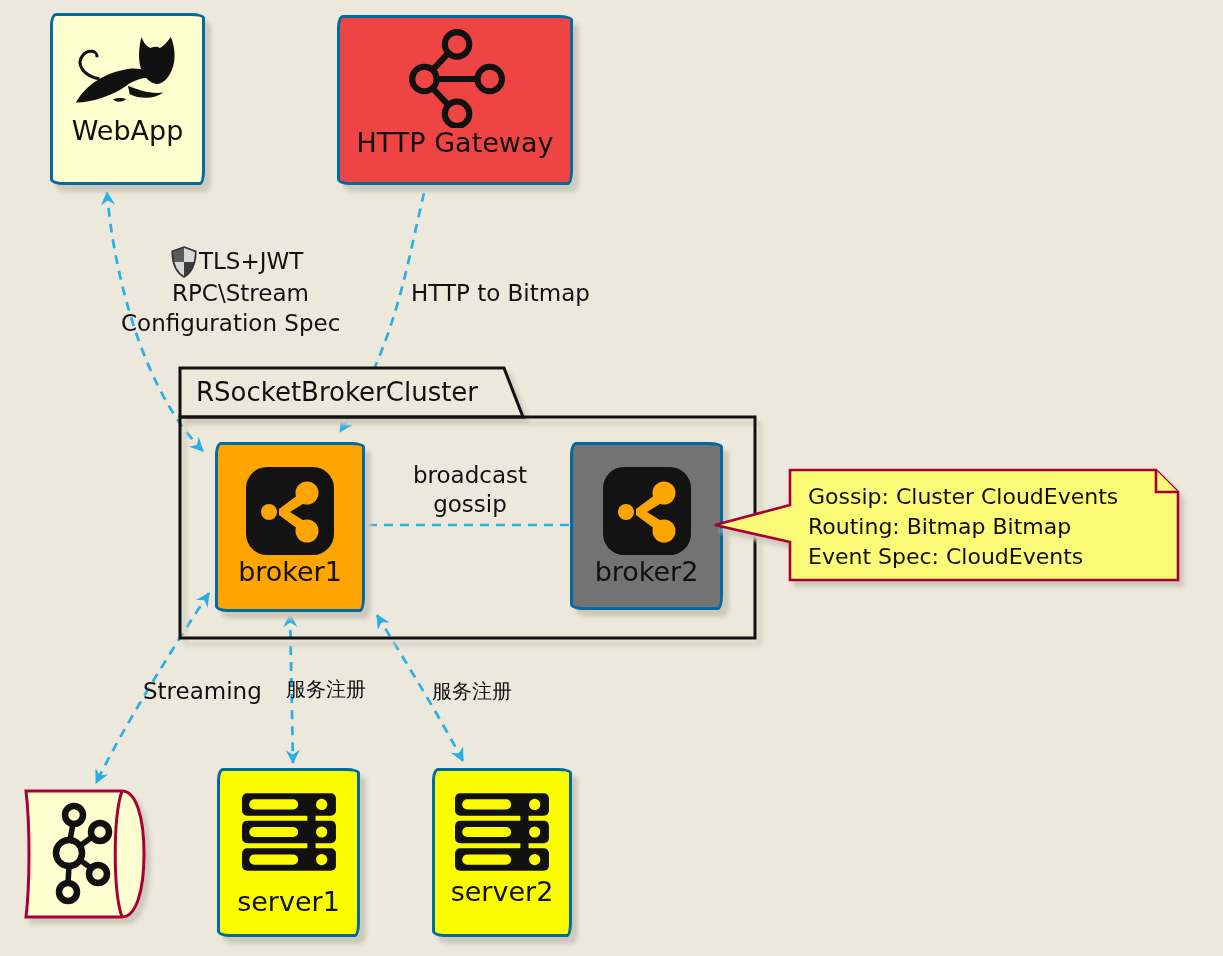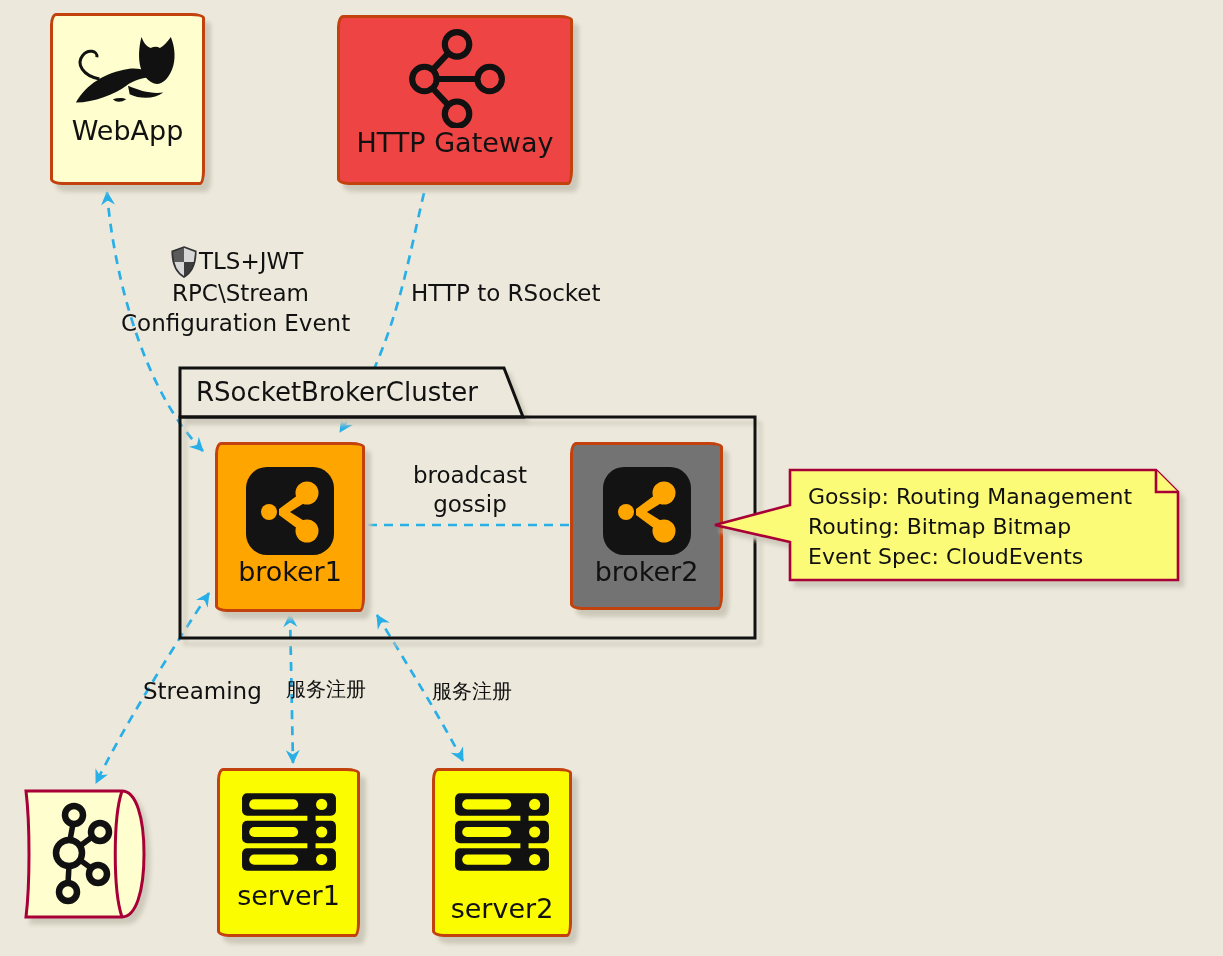--- a/index.html
+++ b/index.html
@@ -4,21 +4,21 @@
 <style>
   html,body{margin:0;padding:0;background:#ECE9DC;}
   .canvas{
     position:relative;width:1223px;height:956px;overflow:hidden;
     background:#ECE9DC;
     font-family:"DejaVu Sans","Liberation Sans",sans-serif;
     color:#111;
   }
   .node{
     position:absolute;display:flex;flex-direction:column;align-items:center;
-    border:3px solid #c2410c;
+    border:3px solid #0369a1;
     box-shadow:6px 7px 4px #cdc9ba;
     border-radius:6px 14px 5px 12px / 12px 5px 14px 6px;
   }
   .node .nlabel{font-size:27px;line-height:1.1;}
   .elabel{position:absolute;font-size:23px;white-space:nowrap;}
   .cjk{font-size:20px;}
   .pkg-title{position:absolute;font-size:26px;font-weight:normal;white-space:nowrap;}
   .note-text{position:absolute;font-size:22px;line-height:30px;white-space:nowrap;}
   svg.overlay{position:absolute;left:0;top:0;pointer-events:none;}
   .shadowed{filter:drop-shadow(5px 6px 2px #cdc9ba);}
@@ -103,21 +103,21 @@
       </g>
     </svg>
     <span class="nlabel">broker2</span>
   </div>
 
   <svg class="overlay shadowed" style="left:700px;top:462px" width="500" height="126">
     <path d="M90,8 L456,8 L478,30 L478,118 L90,118 L90,80 L15,63 L90,43 Z" fill="#FBFB77" stroke="#A80036" stroke-width="2.6"></path>
     <path d="M456,8 L456,30 L478,30" fill="#FBFB77" stroke="#A80036" stroke-width="2.6"></path>
   </svg>
   <div class="note-text" style="left:808px;top:482px">
-    <div>Gossip: Routing Management</div>
+    <div>Gossip: Cluster CloudEvents</div>
     <div>Routing: Bitmap Bitmap</div>
     <div>Event Spec: CloudEvents</div>
   </div>
 
   <svg class="overlay shadowed" style="left:12px;top:786px" width="150" height="140">
     <path d="M14,5 L110,5 C124,5 132,31 132,68 C132,105 124,131 110,131 L14,131 C18,98 18,38 14,5 Z" fill="#FEFECE" stroke="#A80036" stroke-width="3"></path>
     <path d="M110,5 C101,31 101,105 110,131" fill="none" stroke="#A80036" stroke-width="3"></path>
     <g transform="translate(32,16)">
       <g stroke="#111" stroke-width="6.5" fill="none">
         <circle cx="30" cy="13" r="9"></circle>
@@ -144,60 +144,60 @@
         <rect x="66" y="20" width="8" height="10" fill="#111"></rect>
         <rect x="66" y="47" width="8" height="10" fill="#111"></rect>
         <rect x="9" y="6" width="48" height="10" rx="5" fill="#FCFC00"></rect>
         <rect x="9" y="33" width="48" height="10" rx="5" fill="#FCFC00"></rect>
         <rect x="9" y="60" width="48" height="10" rx="5" fill="#FCFC00"></rect>
         <circle cx="80" cy="11" r="5.5" fill="#FCFC00"></circle>
         <circle cx="80" cy="38" r="5.5" fill="#FCFC00"></circle>
         <circle cx="80" cy="65" r="5.5" fill="#FCFC00"></circle>
       </g>
     </svg>
-    <span class="nlabel" style="margin-top:10px">server1</span>
+    <span class="nlabel" style="margin-top:16px">server1</span>
   </div>
 
   <div class="node" style="left:432px;top:768px;width:134px;height:163px;background:#FCFC00">
     <svg width="98" height="78" style="margin-top:22px" viewBox="0 0 96 76">
       <g>
         <rect x="2" y="0" width="92" height="22" rx="5" fill="#111"></rect>
         <rect x="2" y="27" width="92" height="22" rx="5" fill="#111"></rect>
         <rect x="2" y="54" width="92" height="22" rx="5" fill="#111"></rect>
         <rect x="66" y="20" width="8" height="10" fill="#111"></rect>
         <rect x="66" y="47" width="8" height="10" fill="#111"></rect>
         <rect x="9" y="6" width="48" height="10" rx="5" fill="#FCFC00"></rect>
         <rect x="9" y="33" width="48" height="10" rx="5" fill="#FCFC00"></rect>
         <rect x="9" y="60" width="48" height="10" rx="5" fill="#FCFC00"></rect>
         <circle cx="80" cy="11" r="5.5" fill="#FCFC00"></circle>
         <circle cx="80" cy="38" r="5.5" fill="#FCFC00"></circle>
         <circle cx="80" cy="65" r="5.5" fill="#FCFC00"></circle>
       </g>
     </svg>
-    <span class="nlabel" style="margin-top:23px">server2</span>
+    <span class="nlabel" style="margin-top:6px">server2</span>
   </div>
 
   <svg class="overlay" style="left:170px;top:246px" width="28" height="32" viewBox="0 0 26 30">
     <defs>
         <clipPath id="shc">
           <path d="M13,1 L24,5 C24,17 20,25 13,29 C6,25 2,17 2,5 Z"></path>
         </clipPath>
       </defs>
     <path d="M13,1 L24,5 C24,17 20,25 13,29 C6,25 2,17 2,5 Z" fill="#D8D8D8"></path>
     <g clip-path="url(#shc)">
       <rect x="0" y="0" width="13" height="15" fill="#5a5a5a"></rect>
       <rect x="13" y="15" width="13" height="15" fill="#3d3d3d"></rect>
     </g>
     <path d="M13,1 L24,5 C24,17 20,25 13,29 C6,25 2,17 2,5 Z" fill="none" stroke="#333" stroke-width="1.6"></path>
   </svg>
   <div class="elabel" style="left:199px;top:248px">TLS+JWT</div>
   <div class="elabel" style="left:172px;top:280px">RPC\Stream</div>
-  <div class="elabel" style="left:121px;top:310px">Configuration Event</div>
-
-  <div class="elabel" style="left:411px;top:280px">HTTP to RSocket</div>
+  <div class="elabel" style="left:121px;top:310px">Configuration Spec</div>
+
+  <div class="elabel" style="left:411px;top:280px">HTTP to Bitmap</div>
 
   <div class="elabel" style="left:385px;top:461px;width:170px;text-align:center;line-height:29px">
     <div>broadcast</div>
     <div>gossip</div>
   </div>
 
   <div class="elabel" style="left:143px;top:678px">Streaming</div>
   <div class="elabel cjk" style="left:286px;top:676px">服务注册</div>
   <div class="elabel cjk" style="left:432px;top:678px">服务注册</div>
 

